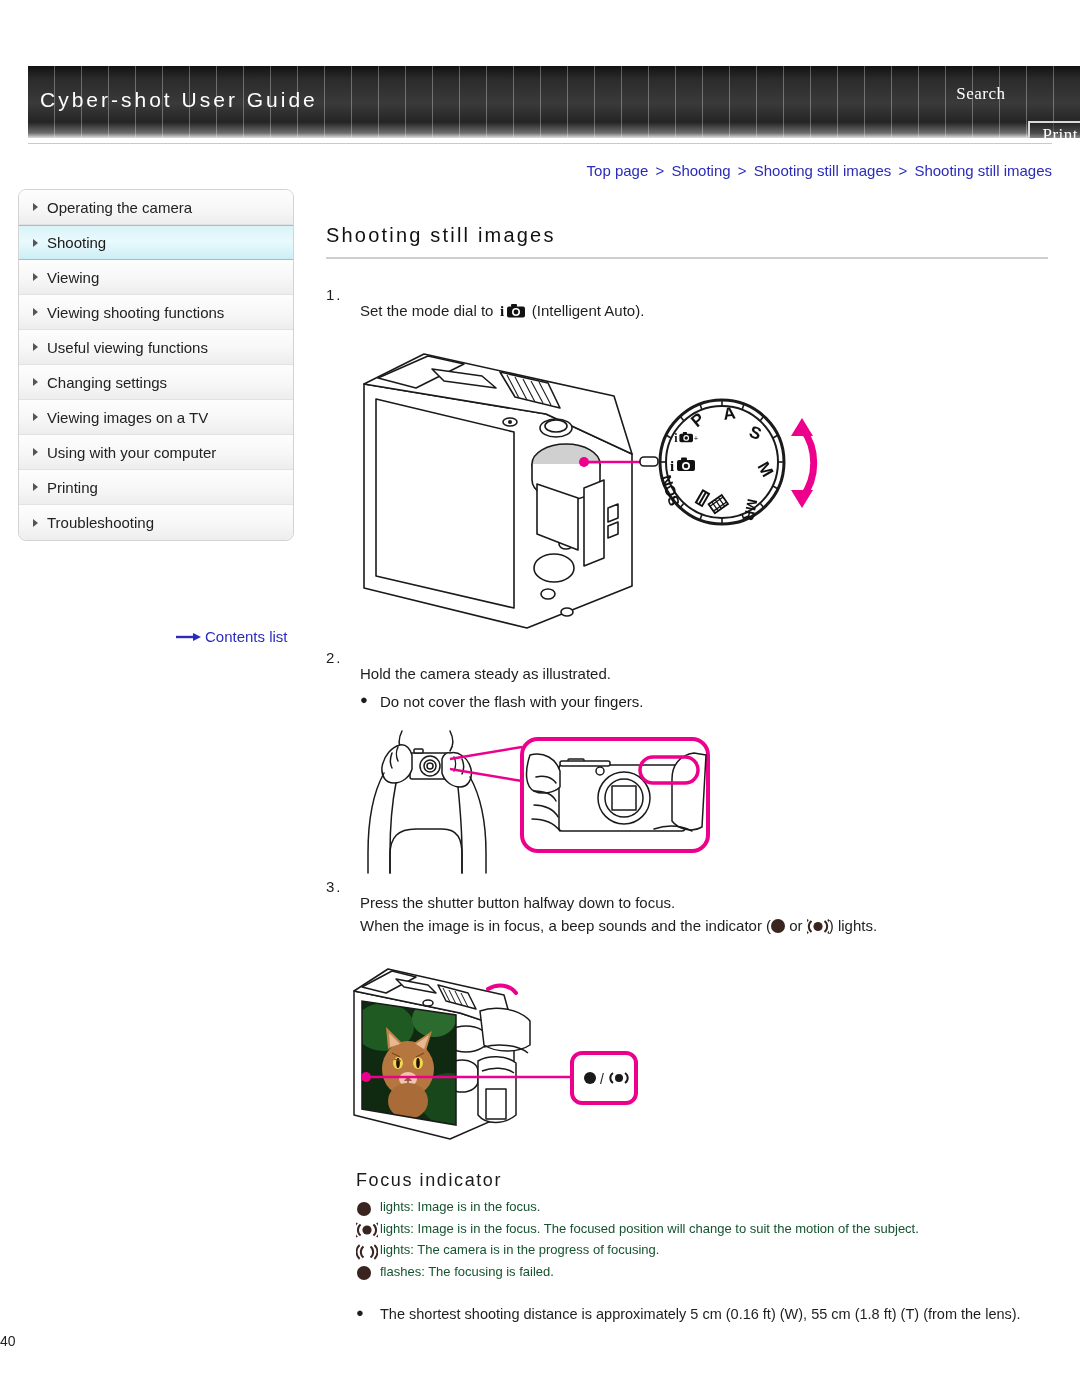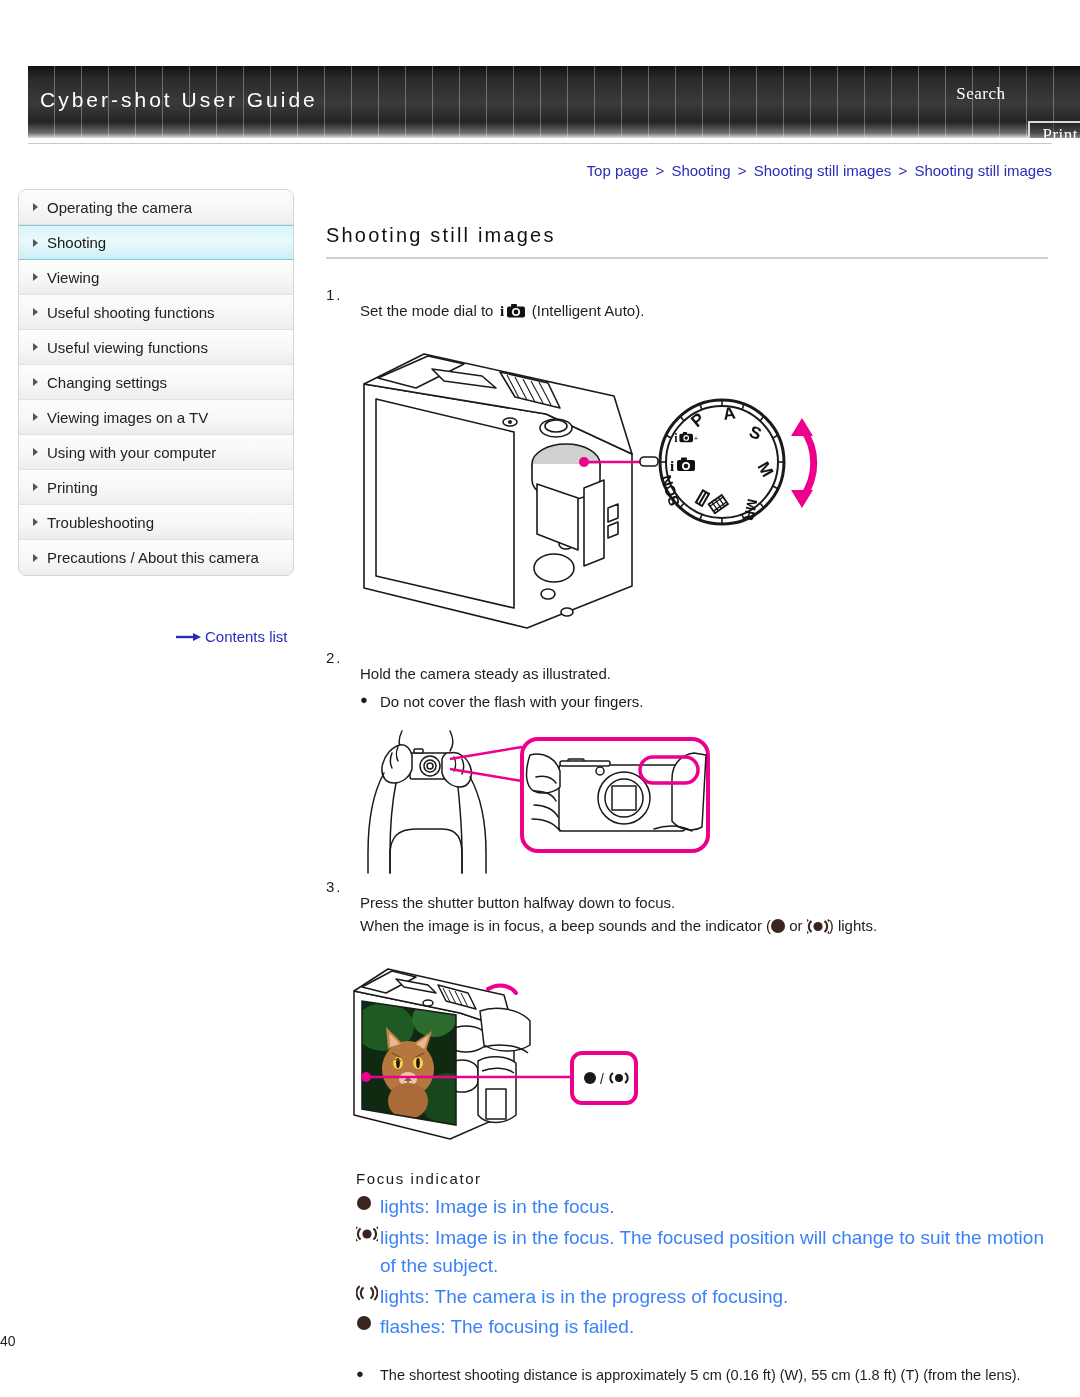--- a/index.html
+++ b/index.html
@@ -191,33 +191,33 @@
 
   
   .fig { position: relative; }
 
   .fig1 { margin: 14px 0 0 6px; width: 500px; height: 310px; }
   .fig2 { margin: 12px 0 0 28px; width: 360px; height: 150px; }
   .fig3 { margin: 12px 0 0 12px; width: 330px; height: 205px; }
 
   
   .focus-head {
-    font-size: 15px;
+    font-size: 18px;
     letter-spacing: 1.6px;
     color: #1a1a1a;
     margin: 16px 0 6px 30px;
   }
   .focus-row {
     display: flex;
-    align-items: flex-start;
-    font-size: 19px;
+    align-items: flex-end;
+    font-size: 13px;
     line-height: 1.5;
     margin-left: 30px;
     margin-bottom: 2px;
-    color: #3b82f6;
+    color: #14532d;
   }
   .focus-row .fico {
     flex: none;
     width: 24px;
     display: flex; align-items: center;
     padding-top: 2px;
   }
   .note-bullet {
     display: flex;
     font-size: 14.5px;
@@ -269,21 +269,21 @@
     <div class="side-item active">
       <span class="tri"></span>
       <span>Shooting</span>
     </div>
     <div class="side-item">
       <span class="tri"></span>
       <span>Viewing</span>
     </div>
     <div class="side-item">
       <span class="tri"></span>
-      <span>Useful shooting functions</span>
+      <span>Viewing shooting functions</span>
     </div>
     <div class="side-item">
       <span class="tri"></span>
       <span>Useful viewing functions</span>
     </div>
     <div class="side-item">
       <span class="tri"></span>
       <span>Changing settings</span>
     </div>
     <div class="side-item">
@@ -294,24 +294,20 @@
       <span class="tri"></span>
       <span>Using with your computer</span>
     </div>
     <div class="side-item">
       <span class="tri"></span>
       <span>Printing</span>
     </div>
     <div class="side-item">
       <span class="tri"></span>
       <span>Troubleshooting</span>
-    </div>
-    <div class="side-item">
-      <span class="tri"></span>
-      <span>Precautions / About this camera</span>
     </div>
   </div>
 
 <div class="contents-link">
   <svg class="arrow-ico" viewBox="0 0 26 10">
     <line x1="1" y1="5" x2="19" y2="5" stroke="#2b2bbb" stroke-width="2.4"></line>
     <polygon points="18,1 26,5 18,9" fill="#2b2bbb"></polygon>
   </svg>
   <span>Contents list</span>
 </div>

